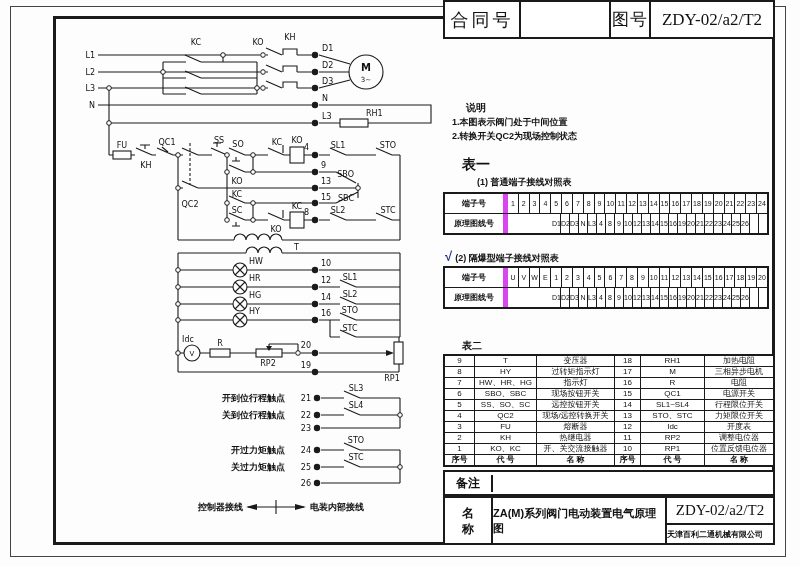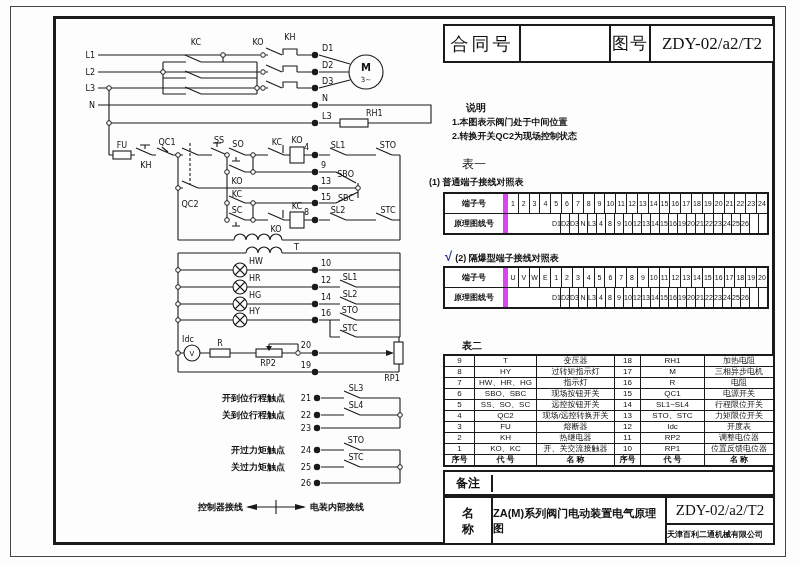--- a/index.html
+++ b/index.html
@@ -2,32 +2,32 @@
 <html><head>
 <meta charset="utf-8">
 <style>
   html,body{margin:0;padding:0;background:#fff;}
   #page{position:relative;width:800px;height:566px;background:#fdfdfd;overflow:hidden;
         font-family:"Liberation Sans","DejaVu Sans",sans-serif;color:#111;}
   .abs{position:absolute;box-sizing:border-box;}
   #outer-border{left:10px;top:6px;width:776px;height:551px;border:1px solid #444;}
   #inner-frame{left:53px;top:16px;width:722px;height:529px;border:3px solid #1a1a1a;}
   
-  #title-block{left:443px;top:24px;width:332px;height:39px;border:2px solid #1a1a1a;display:flex;background:#fff;}
+  #title-block{left:443px;top:0;width:332px;height:39px;border:2px solid #1a1a1a;display:flex;background:#fff;}
   .tb-cell{box-sizing:border-box;display:flex;align-items:center;justify-content:center;}
   .tb-label{font-family:"Liberation Serif","DejaVu Serif",serif;font-size:18px;letter-spacing:3px;}
   #tb-contract{width:76px;border-right:2px solid #1a1a1a;}
   #tb-contract-val{width:90px;border-right:2px solid #1a1a1a;}
   #tb-tuhao{width:40px;border-right:2px solid #1a1a1a;font-size:17px;letter-spacing:1px;}
   #tb-no{flex:1;font-family:"Liberation Serif","DejaVu Serif",serif;font-size:17px;}
   #notes-heading{left:466px;top:101px;font-size:10px;font-weight:bold;}
   #note-1{left:452px;top:116px;font-size:9px;font-weight:bold;}
   #note-2{left:452px;top:130px;font-size:9px;font-weight:bold;}
-  #t1-heading{left:462px;top:156px;font-size:12px;font-weight:normal;}
-  #t1-sub{left:429px;top:176px;font-size:9px;font-weight:bold;}
+  #t1-heading{left:462px;top:156px;font-size:14px;font-weight:bold;}
+  #t1-sub{left:477px;top:176px;font-size:9px;font-weight:bold;}
   #t2-subline{left:445px;top:249px;font-size:9px;font-weight:bold;}
   #t2-subline .chk{color:#2b3990;font-size:13px;font-weight:bold;margin-right:3px;}
   #t2-heading{left:462px;top:339px;font-size:10px;font-weight:bold;}
   
   .tt{border:2px solid #1a1a1a;background:#fff;}
   #table1{left:443px;top:192px;width:326px;}
   #table2{left:443px;top:266px;width:326px;}
   .trow{display:flex;height:19px;}
   .trow + .trow{border-top:1px solid #1a1a1a;gap:44px;}
   .tlabel{width:58px;border-right:5px solid #d946ef;font-size:8px;font-weight:bold;

